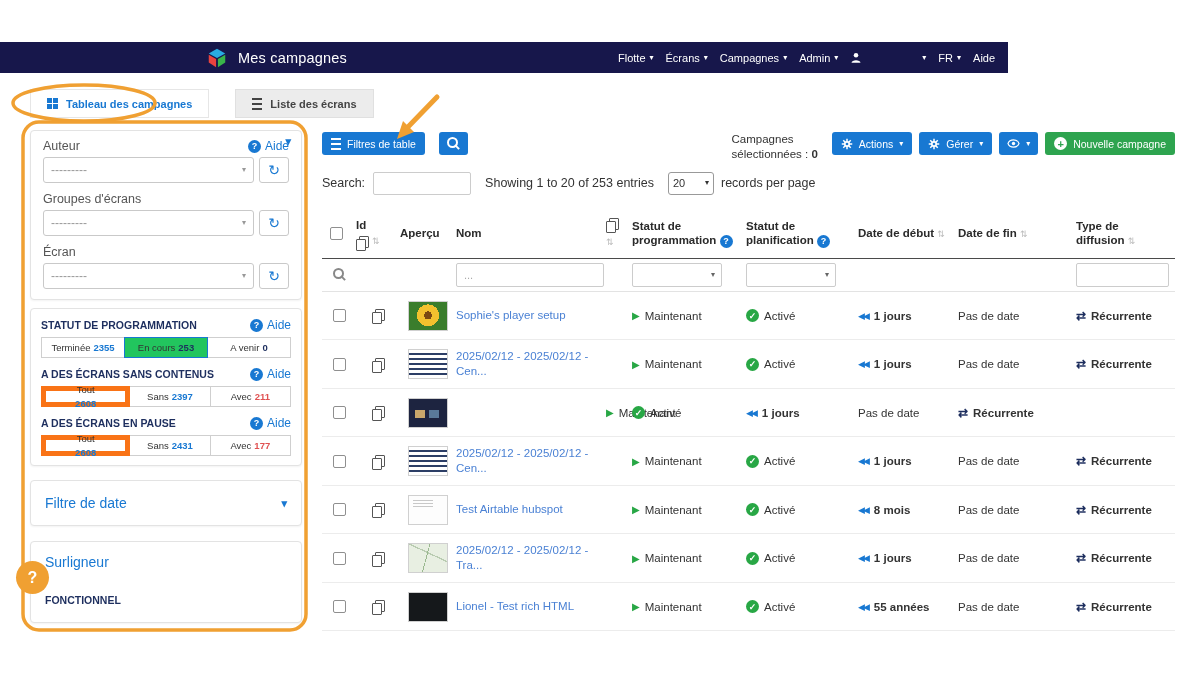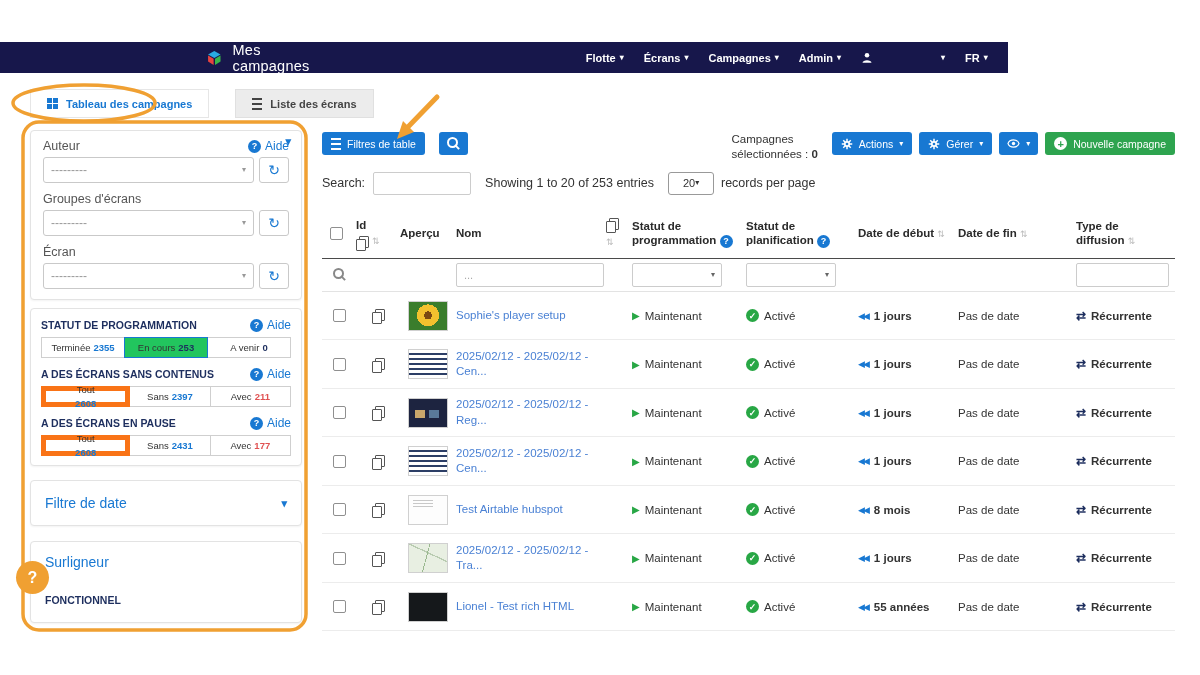--- a/index.html
+++ b/index.html
@@ -9,21 +9,21 @@
     font-family:"Liberation Sans", sans-serif; color:#333;
   }
 
   
   .navbar {
     position:absolute; top:42px; left:0; width:1008px; height:31px;
     background:#17174b; display:flex; align-items:center; color:#fff;
   }
   .brand { display:flex; align-items:center; margin-left:206px; gap:10px; }
   .brand-title { font-size:14.5px; font-weight:400; letter-spacing:.2px; }
-  .nav-menu { display:flex; align-items:center; gap:20px; margin-left:225px; font-size:11px; font-weight:bold;padding-left:46px; }
+  .nav-menu { display:flex; align-items:center; gap:12px; margin-left:225px; font-size:11px; font-weight:normal;padding-left:46px; }
   .nav-item { display:flex; align-items:center; gap:4px; cursor:pointer; white-space:nowrap; }
   .caret { font-size:8px; line-height:1; }
   .nav-user-caret { margin-left:48px; }
 
   
   .tabbar { position:absolute; top:89px; left:30px; display:flex; gap:26px; }
   .tab {
     height:29px; display:flex; align-items:center; gap:8px; padding:0 16px;
     font-size:11px; font-weight:bold; background:#ececec; color:#444;
     border:1px solid #e0e0e0; cursor:pointer;
@@ -99,21 +99,21 @@
   .gray-ic { color:#888; }
 
   .icon-plus-circle { width:13px; height:13px; border-radius:50%; background:#fff; color:#2ea44f;
     font-weight:bold; font-size:11px; display:inline-flex; align-items:center; justify-content:center; flex:0 0 auto; }
 
   .toolbar2 { display:flex; align-items:center; margin-top:10px; font-size:12.5px; color:#333; }
   .search-input { width:98px; height:23px; border:1px solid #ccc; border-radius:2px; margin-left:8px;
     padding:0 6px; font-size:11px; font-family:"Liberation Sans", sans-serif; }
   .showing { margin-left:14px; }
   .pselect { width:46px; height:23px; border:1px solid #999; border-radius:3px; margin-left:14px;
-    display:inline-flex; align-items:center; justify-content:space-between; padding:0 14px; font-size:11px; cursor:pointer; }
+    display:inline-flex; align-items:center; justify-content:space-between; padding:0 4px; font-size:11px; cursor:pointer; }
   .records { margin-left:7px; }
 
   
   .tbl { margin-top:14px; }
   .thead, .tfilter, .trow { display:grid;
     grid-template-columns:34px 44px 56px 150px 26px 114px 112px 100px 118px 99px; align-items:center; }
   .thead { min-height:50px; border-bottom:1px solid #4a4a4a; font-size:11.5px; font-weight:bold; color:#2a2a2a; }
   .thead > div { padding-right:6px; line-height:1.25; }
   .tfilter { height:33px; border-bottom:1px solid #e3e3e3; }
   .trow { height:48.5px; border-bottom:1px solid #ececec; font-size:11.5px; }
@@ -544,23 +544,20 @@
     <div class="trow">
       <div class="c-center">
           <span class="checkbox"></span>
         </div>
       <div class="c-center">
           <span class="icon-copy"></span>
         </div>
       <div class="c-center">
           <div class="thumb thumb-darktiles"></div>
         </div>
-      <div>
-          <a class="name-link">2025/02/12 - 2025/02/12 - Reg...</a>
-        </div>
       <div></div>
       <div class="cell">
           <span class="icon-play">▶</span>
           <span>Maintenant</span>
         </div>
       <div class="cell">
           <span class="chk">✓</span>
           <span>Activé</span>
         </div>
       <div class="cell">

